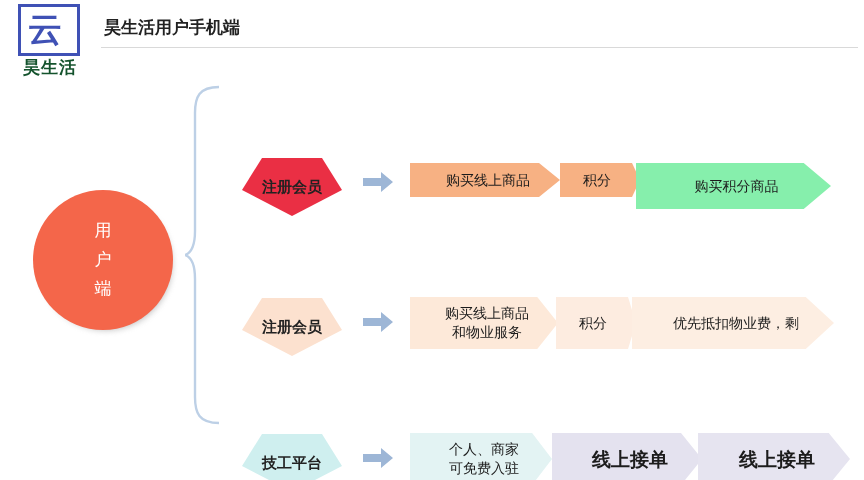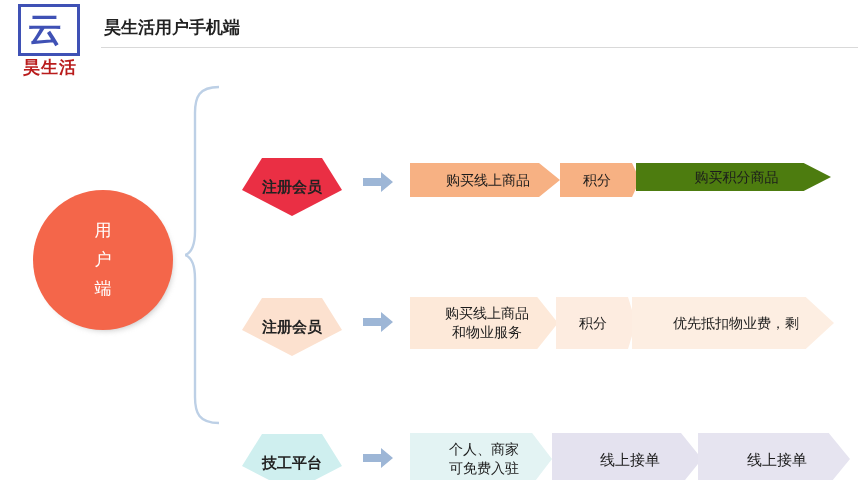--- a/index.html
+++ b/index.html
@@ -45,21 +45,21 @@
     font-size: 34px;
     line-height: 50px;
     text-align: center;
     font-weight: bold;
   }
   .logo-text {
     position: absolute;
     left: 0; top: 52px;
     width: 72px;
     text-align: center;
-    color: #b91c1c;
+    color: #14532d;
     font-weight: bold;
     font-size: 17px;
     letter-spacing: 1px;
   }
   .header-title {
     position: absolute;
     left: 104px; top: 16px;
     font-size: 17px;
     color: #222222;
     font-weight: bold;
@@ -145,22 +145,22 @@
     padding: 0 10px 0 4px;
   }
   .chev.pent {
     clip-path: polygon(0% 0%, 86% 0%, 100% 50%, 86% 100%, 0% 100%);
     padding-left: 16px;
   }
   .chev.pent-deep {
     clip-path: polygon(0% 0%, 90% 0%, 100% 50%, 90% 100%, 0% 100%);
   }
   .bold {
-    font-weight: normal;
-    font-size: 15px;
+    font-weight: bold;
+    font-size: 19px;
   }
 </style>
 </head>
 <body>
 
 <div class="header">
   <div class="logo">
     <div class="logo-box"></div>
     <div class="logo-glyph">云</div>
     <div class="logo-text">昊生活</div>
@@ -186,21 +186,21 @@
   </div>
   <svg class="arrow" style="left:363px; top:91px;">
     <path d="M0 7 L18 7 L18 1 L30 11 L18 21 L18 15 L0 15 Z" fill="#9db6d6"></path>
   </svg>
   <div class="chev pent" style="left:410px; top:83px; width:150px; height:34px; background:#f7b183;">
     <span>购买线上商品</span>
   </div>
   <div class="chev pent-deep" style="left:560px; top:83px; width:80px; height:34px; background:#f7b183;">
     <span>积分</span>
   </div>
-  <div class="chev pent" style="left:636px; top:83px; width:195px; height:28px; background:#4d7c0f;">
+  <div class="chev pent" style="left:636px; top:83px; width:195px; height:46px; background:#86efac;">
     <span>购买积分商品</span>
   </div>
 </div>
 
 <div class="row" style="top:150px;">
   <div class="fan" style="left:242px; top:148px; background:#fce1cf;">
     <span>注册会员</span>
   </div>
   <svg class="arrow" style="left:363px; top:161px;">
     <path d="M0 7 L18 7 L18 1 L30 11 L18 21 L18 15 L0 15 Z" fill="#9db6d6"></path>

